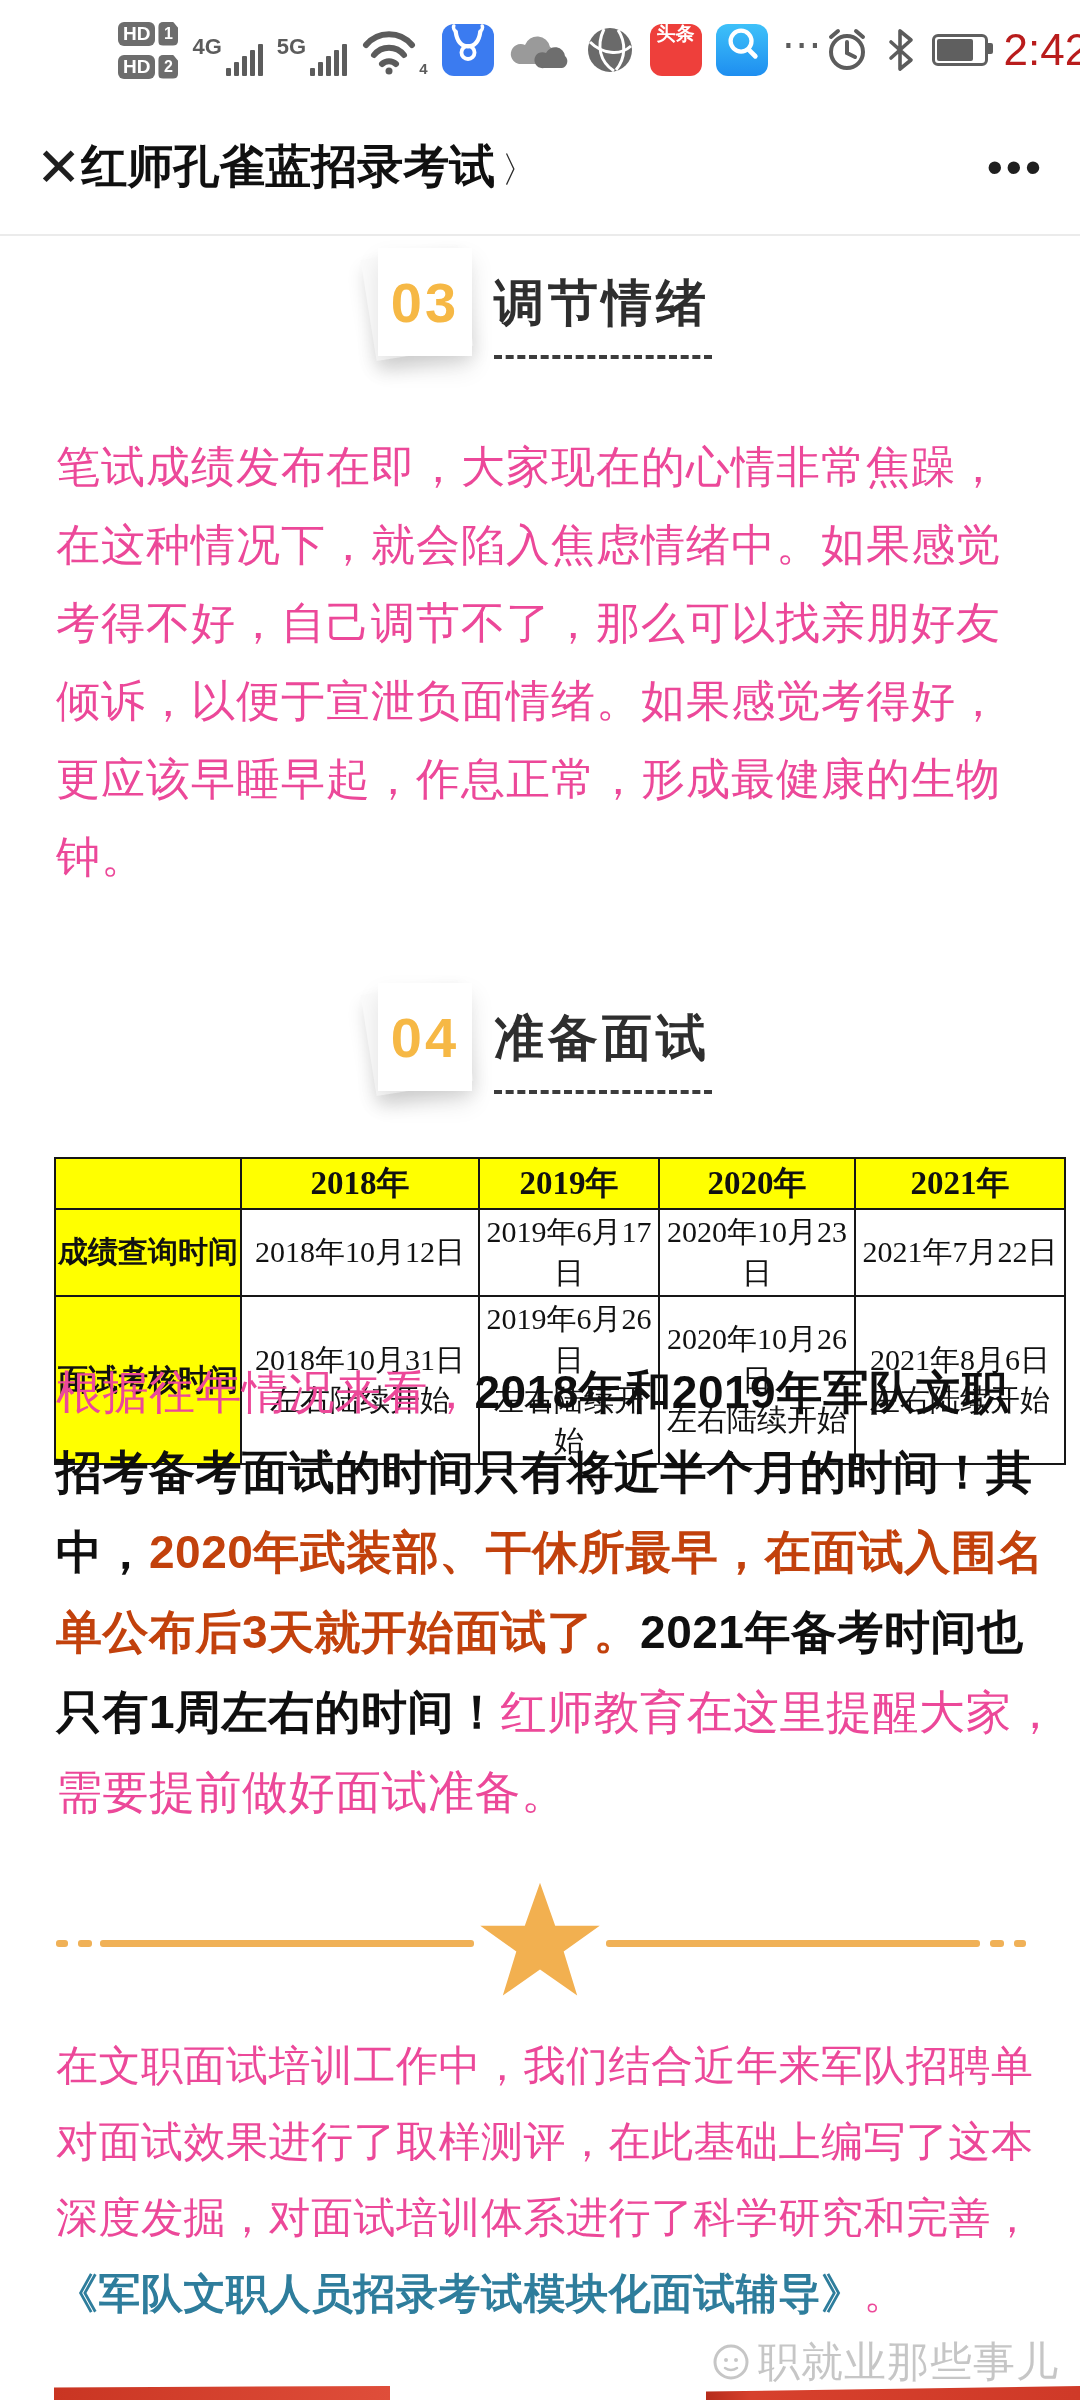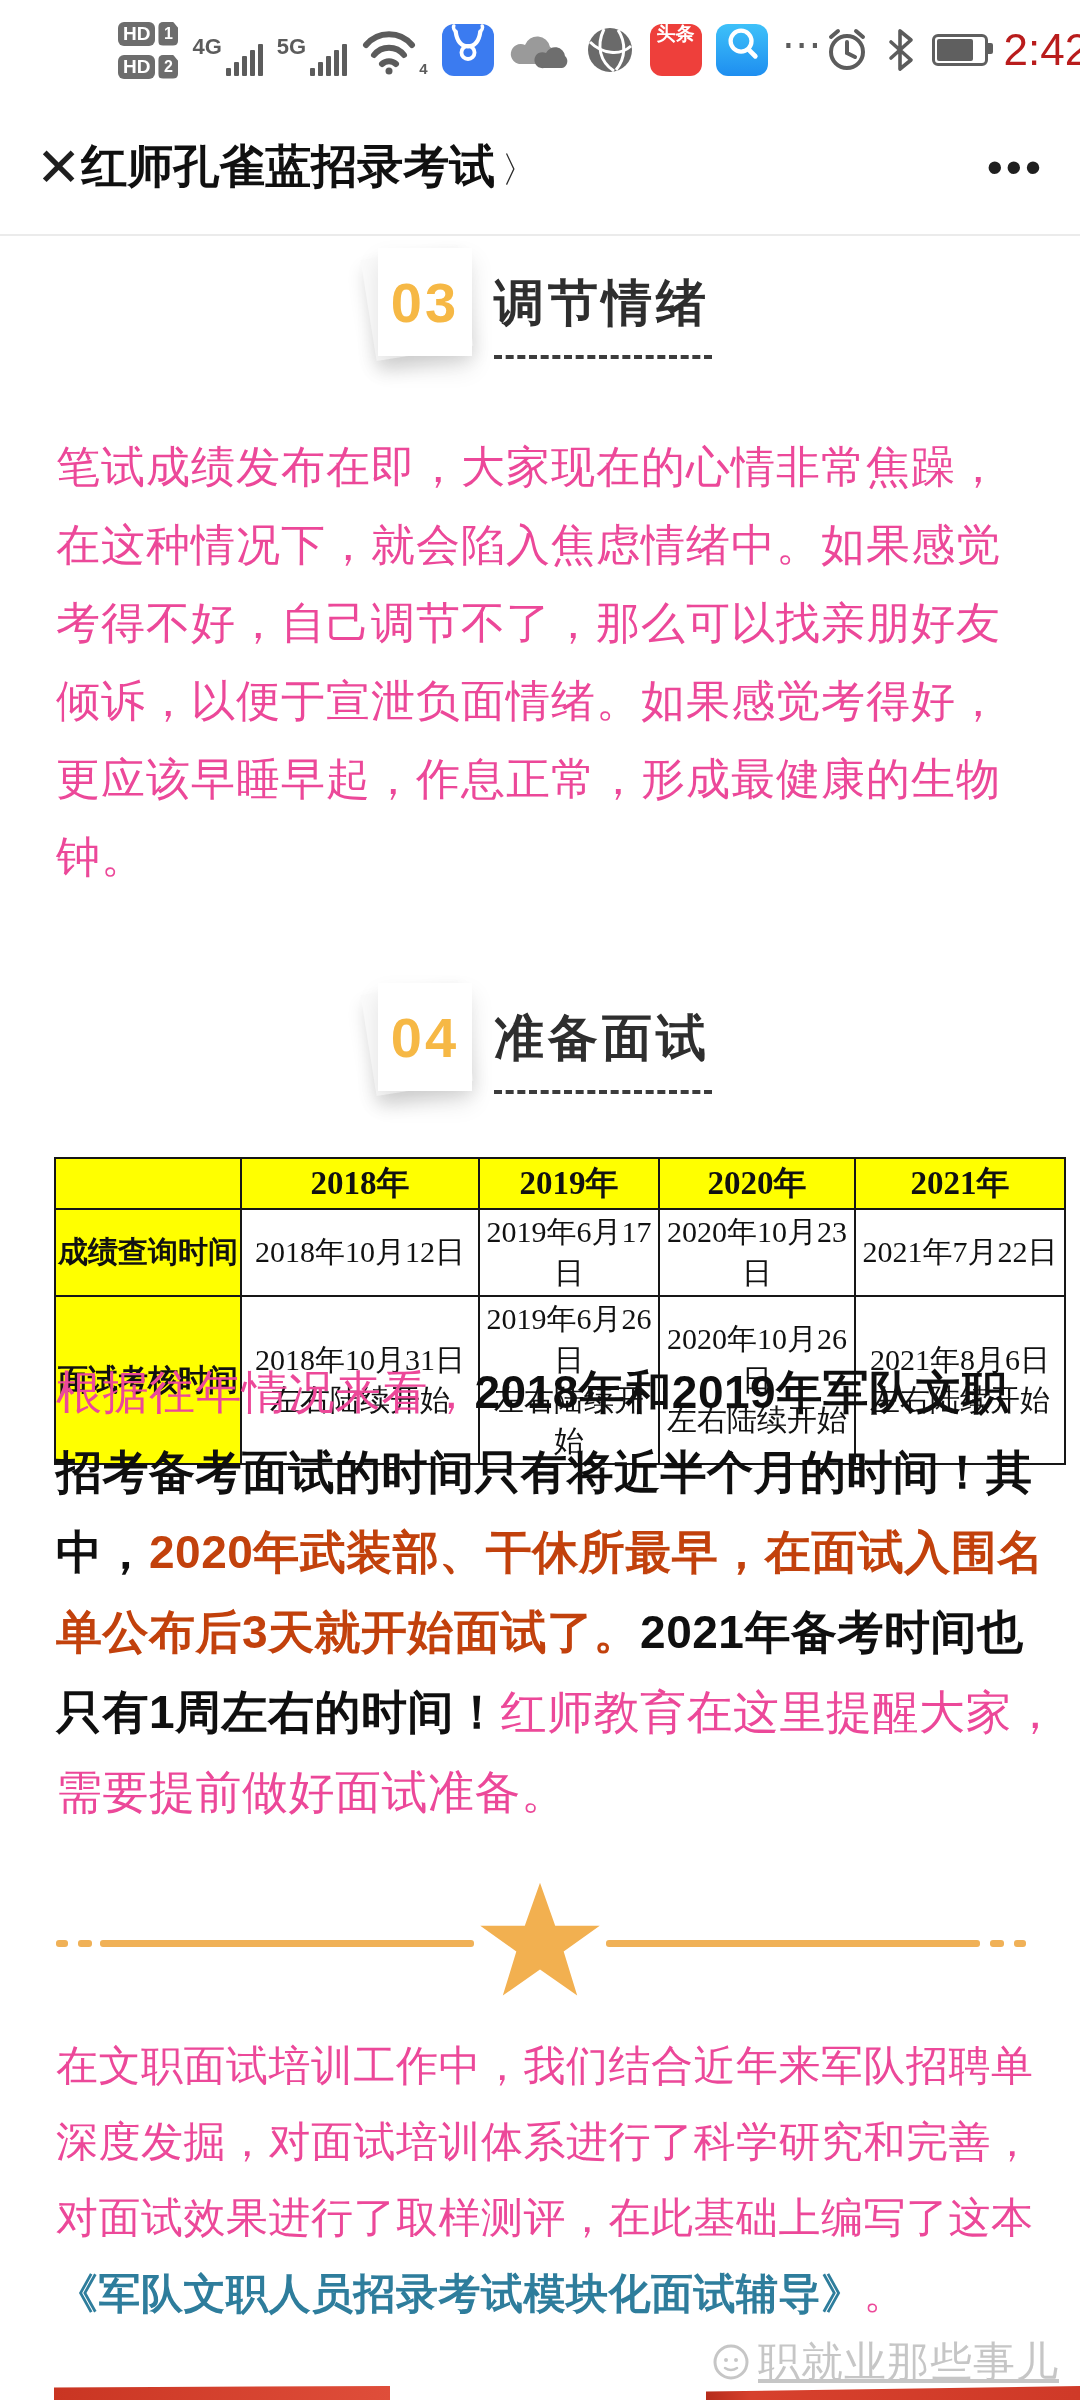--- a/index.html
+++ b/index.html
@@ -82,21 +82,21 @@
   .sd-line{position:absolute;top:58px;height:7px;background:#f0b157;border-radius:3px;}
   .sd-main-l{left:100px;width:374px;}
   .sd-main-r{left:606px;width:374px;}
   .sd-tip{position:absolute;top:58px;height:7px;background:#f0b157;border-radius:3px;}
   .t1{left:56px;width:12px;} .t2{left:78px;width:14px;}
   .t3{left:990px;width:14px;} .t4{left:1014px;width:12px;}
   .sd-star{position:absolute;left:478px;top:0;}
 
   
   .watermark{position:absolute;left:712px;top:2334px;display:flex;align-items:center;gap:8px;
-             color:#c4c4c4;font-size:42px;letter-spacing:1px;z-index:3;opacity:.95;white-space:nowrap;text-decoration:underline;}
+             color:#c4c4c4;font-size:42px;letter-spacing:1px;z-index:3;opacity:.95;white-space:nowrap;}
   .wm-logo{flex:0 0 auto;}
   .ribbon{position:absolute;bottom:0;height:14px;z-index:4;}
   .ribbon-left{left:54px;width:336px;background:linear-gradient(90deg,#c93522,#df4e3a);
                clip-path:polygon(0 10%,100% 0,100% 100%,0 100%);}
   .ribbon-right{left:706px;width:374px;background:linear-gradient(90deg,#b52c1b,#d6402c 12%,#cf3a28);
                 clip-path:polygon(0 40%,100% 0,100% 100%,0 100%);}
 </style>
 </head>
 <body>
 
@@ -291,22 +291,22 @@
     <svg class="sd-star" width="124" height="120" viewBox="0 0 110 105">
       <path d="M55 0 L68.5 38 L108 38 L76 61 L88 100 L55 77 L22 100 L34 61 L2 38 L41.5 38 Z" fill="#f2b050"></path>
     </svg>
     <div class="sd-line sd-main-r"></div>
     <div class="sd-tip t3"></div>
     <div class="sd-tip t4"></div>
   </div>
 
   <div class="para p3">
       <div class="tline"><span class="seg s-n">在文职面试培训工作中，我们结合近年来军队招聘单</span></div>
+      <div class="tline"><span class="seg s-n">对面试效果进行了取样测评，在此基础上编写了这本</span></div>
       <div class="tline"><span class="seg s-n">深度发掘，对面试培训体系进行了科学研究和完善，</span></div>
-      <div class="tline"><span class="seg s-n">对面试效果进行了取样测评，在此基础上编写了这本</span></div>
       <div class="tline"><span class="seg s-book">《军队文职人员招录考试模块化面试辅导》</span><span class="seg s-n">。</span></div>
     </div>
 
   <div class="watermark">
     <svg class="wm-logo" width="38" height="38" viewBox="0 0 38 38">
       <circle cx="19" cy="19" r="16" fill="none" stroke="#c4c4c4" stroke-width="3"></circle>
       <circle cx="14" cy="17" r="2" fill="#c4c4c4"></circle>
       <circle cx="24" cy="17" r="2" fill="#c4c4c4"></circle>
       <path d="M13 25 q6 4 12 0" fill="none" stroke="#c4c4c4" stroke-width="2.5" stroke-linecap="round"></path>
     </svg>

